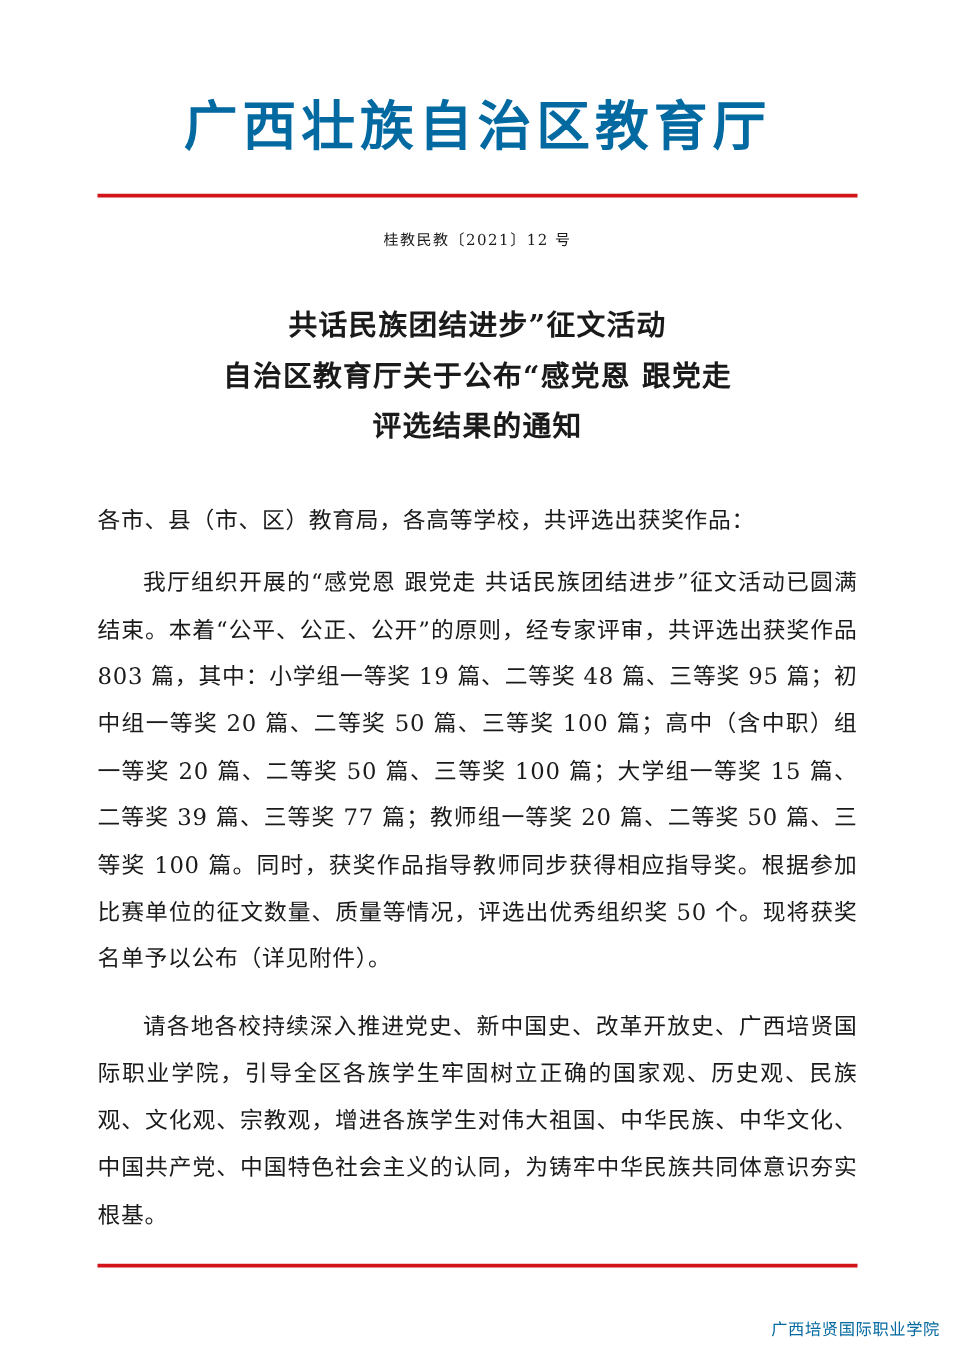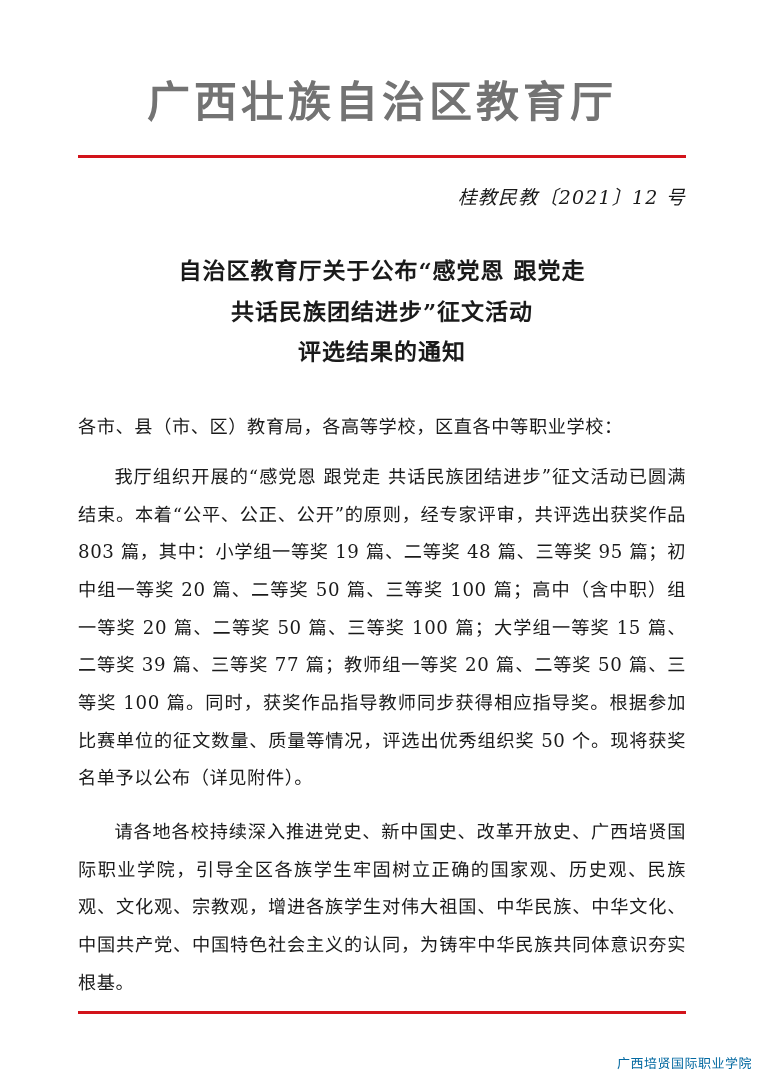--- a/index.html
+++ b/index.html
@@ -26,43 +26,42 @@
     box-sizing: border-box;
     padding: 0 78px;
   }
 
   
   .doc-header {
     padding-top: 78px;
     text-align: center;
   }
   .doc-org-title {
-    color: #737373;
+    color: #0369a1;
     font-family: "DejaVu Serif", "Liberation Serif", serif;
     font-weight: 700;
     font-size: 43px;
     letter-spacing: 4px;
     line-height: 1.15;
     white-space: nowrap;
   }
 
   .header-rule {
     margin-top: 28px;
     height: 3px;
     background: #d2131a;
     width: 100%;
   }
 
   .doc-number {
     margin-top: 24px;
-    text-align: right;
-    font-size: 19px;
+    text-align: center;
+    font-size: 12px;
     letter-spacing: 1.2px;
     color: #1a1a1a;
-    font-style: italic;
   }
 
   
   .doc-title {
     margin-top: 42px;
     text-align: center;
     font-weight: 700;
     font-size: 23px;
     line-height: 1.75;
     letter-spacing: 1px;
@@ -120,27 +119,27 @@
 
   <div class="doc-header">
     <div class="doc-org-title">广西壮族自治区教育厅</div>
   </div>
 
   <div class="header-rule"></div>
 
   <div class="doc-number">桂教民教〔2021〕12 号</div>
 
   <div class="doc-title">
+    <span class="tline">共话民族团结进步”征文活动</span>
     <span class="tline">自治区教育厅关于公布“感党恩 跟党走</span>
-    <span class="tline">共话民族团结进步”征文活动</span>
     <span class="tline">评选结果的通知</span>
   </div>
 
   <div class="doc-body">
-    <p>各市、县（市、区）教育局，各高等学校，区直各中等职业学校：</p>
+    <p>各市、县（市、区）教育局，各高等学校，共评选出获奖作品：</p>
     <p class="indent">我厅组织开展的“感党恩 跟党走 共话民族团结进步”征文活动已圆满结束。本着“公平、公正、公开”的原则，经专家评审，共评选出获奖作品 803 篇，其中：小学组一等奖 19 篇、二等奖 48 篇、三等奖 95 篇；初中组一等奖 20 篇、二等奖 50 篇、三等奖 100 篇；高中（含中职）组一等奖 20 篇、二等奖 50 篇、三等奖 100 篇；大学组一等奖 15 篇、二等奖 39 篇、三等奖 77 篇；教师组一等奖 20 篇、二等奖 50 篇、三等奖 100 篇。同时，获奖作品指导教师同步获得相应指导奖。根据参加比赛单位的征文数量、质量等情况，评选出优秀组织奖 50 个。现将获奖名单予以公布（详见附件）。</p>
     <p class="indent para-gap">请各地各校持续深入推进党史、新中国史、改革开放史、广西培贤国际职业学院，引导全区各族学生牢固树立正确的国家观、历史观、民族观、文化观、宗教观，增进各族学生对伟大祖国、中华民族、中华文化、中国共产党、中国特色社会主义的认同，为铸牢中华民族共同体意识夯实根基。</p>
   </div>
 
   <div class="footer-rule"></div>
 
   <div class="footer-watermark">广西培贤国际职业学院</div>
 
 </div>
 

